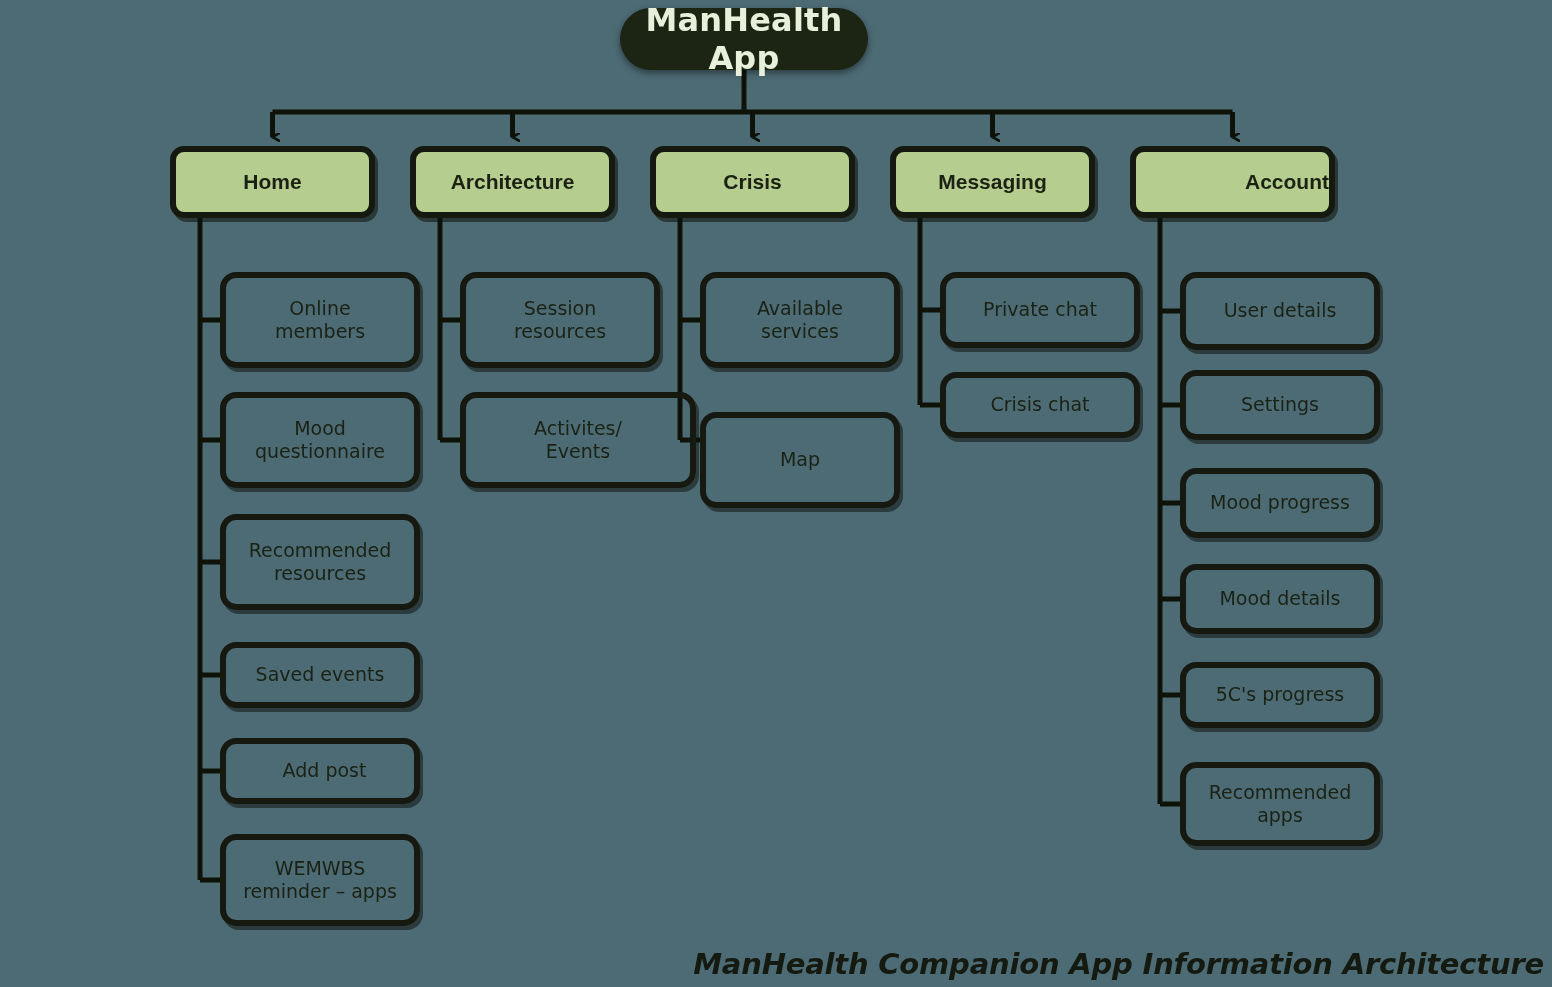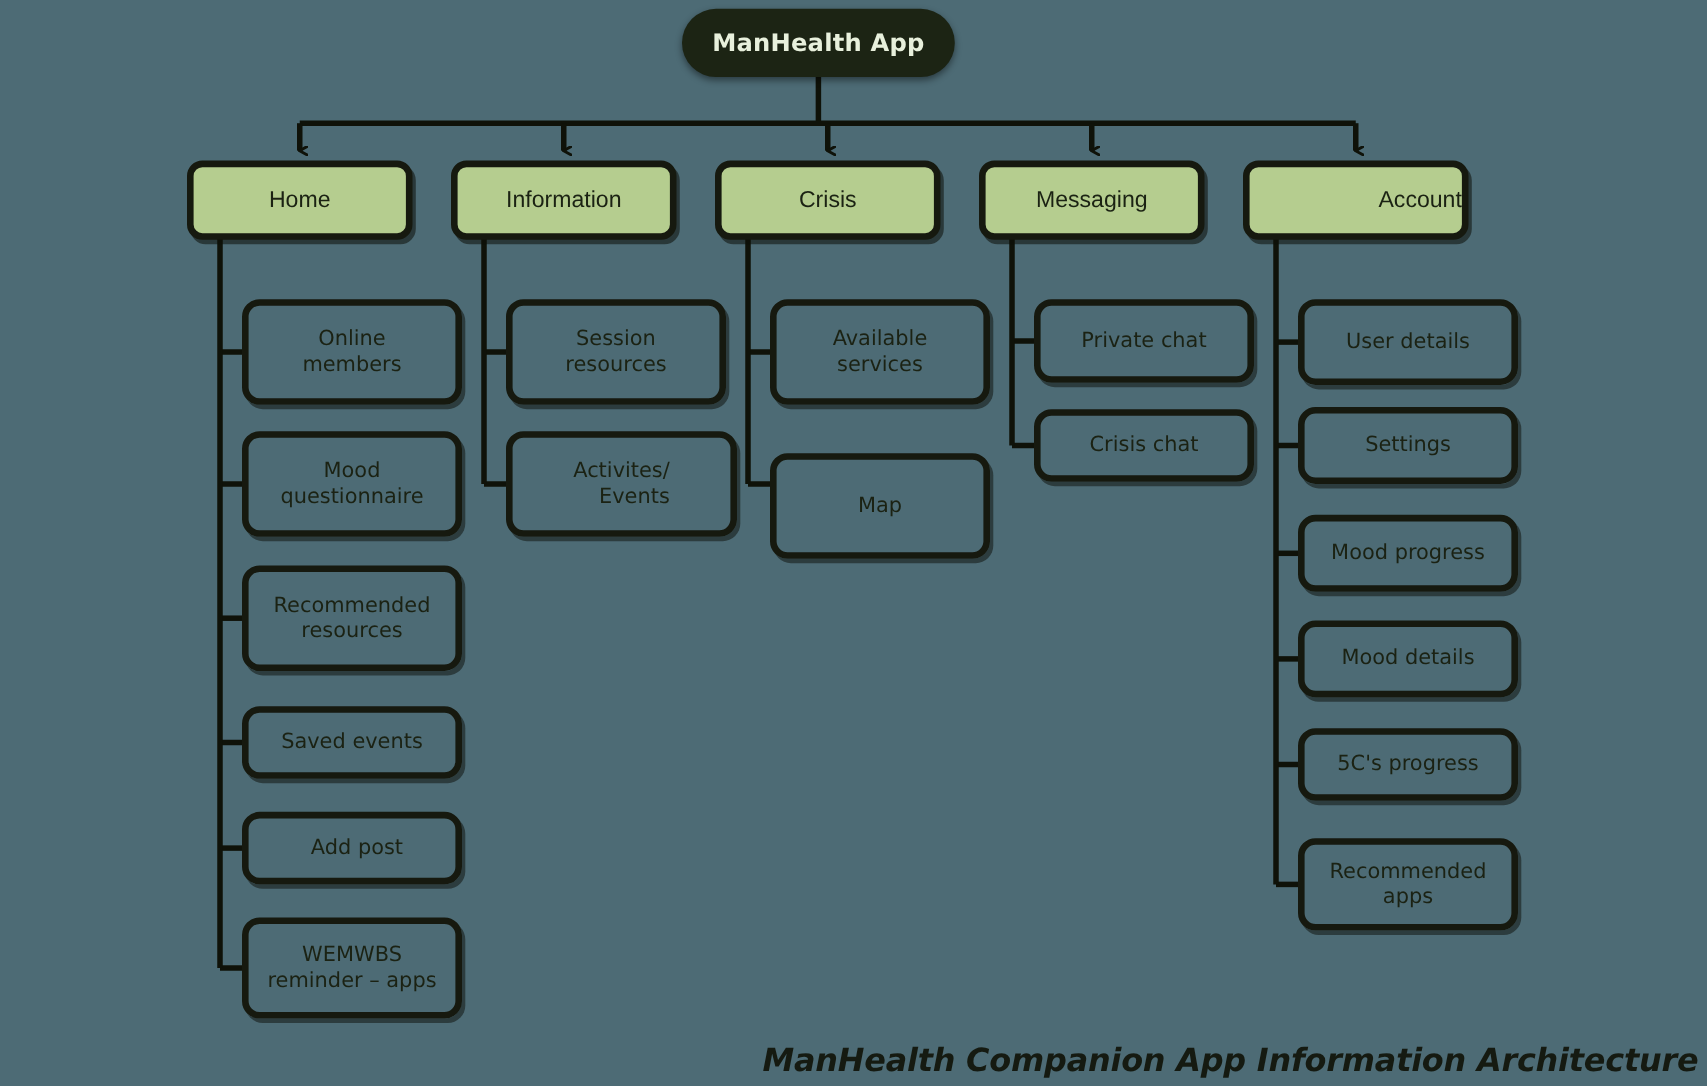--- a/index.html
+++ b/index.html
@@ -42,32 +42,32 @@
     text-align: center;
     z-index: 3;
   }
 
   .node-root {
     background: #1c2414;
     color: #e8f0dc;
     border-radius: 34px;
     font-family: "DejaVu Sans", sans-serif;
     font-weight: bold;
-    font-size: 22px;
+    font-size: 32px;
     letter-spacing: 0.2px;
     box-shadow: 0 3px 7px rgba(0,0,0,0.45);
   }
 
   .node-section {
     background: #b5cd8f;
     color: #1b2213;
     border: 6px solid #16190f;
     border-radius: 14px;
     font-family: "Liberation Sans", sans-serif;
-    font-weight: normal;
+    font-weight: bold;
     font-size: 21px;
     box-shadow: 3px 4px 0 rgba(12,14,8,0.55);
   }
 
   .node-leaf {
     background: transparent;
     color: #1b2213;
     border: 6px solid #16190f;
     border-radius: 16px;
     font-family: "DejaVu Sans", sans-serif;
@@ -165,27 +165,27 @@
         <span class="leaf-text">Saved events</span>
       </div>
       <div class="node node-leaf" style="left: 220px; top: 738px; width: 200px; height: 66px; padding-left: 17px;">
         <span class="leaf-text">Add post</span>
       </div>
       <div class="node node-leaf" style="left: 220px; top: 834px; width: 200px; height: 92px;">
         <span class="leaf-text">WEMWBS
 reminder – apps</span>
       </div>
       <div class="node node-section" style="left: 410px; top: 146px; width: 205px; height: 72px;">
-        <span class="leaf-text">Information</span>
+        <span class="leaf-text">Architecture</span>
       </div>
       <div class="node node-leaf" style="left: 460px; top: 272px; width: 200px; height: 96px;">
         <span class="leaf-text">Session
 resources</span>
       </div>
-      <div class="node node-leaf" style="left: 460px; top: 392px; width: 210px; height: 96px; text-align: right;">
+      <div class="node node-leaf" style="left: 460px; top: 392px; width: 236px; height: 96px;">
         <span class="leaf-text">Activites/
 Events</span>
       </div>
       <div class="node node-section" style="left: 650px; top: 146px; width: 205px; height: 72px;">
         <span class="leaf-text">Crisis</span>
       </div>
       <div class="node node-leaf" style="left: 700px; top: 272px; width: 200px; height: 96px;">
         <span class="leaf-text">Available
 services</span>
       </div>

